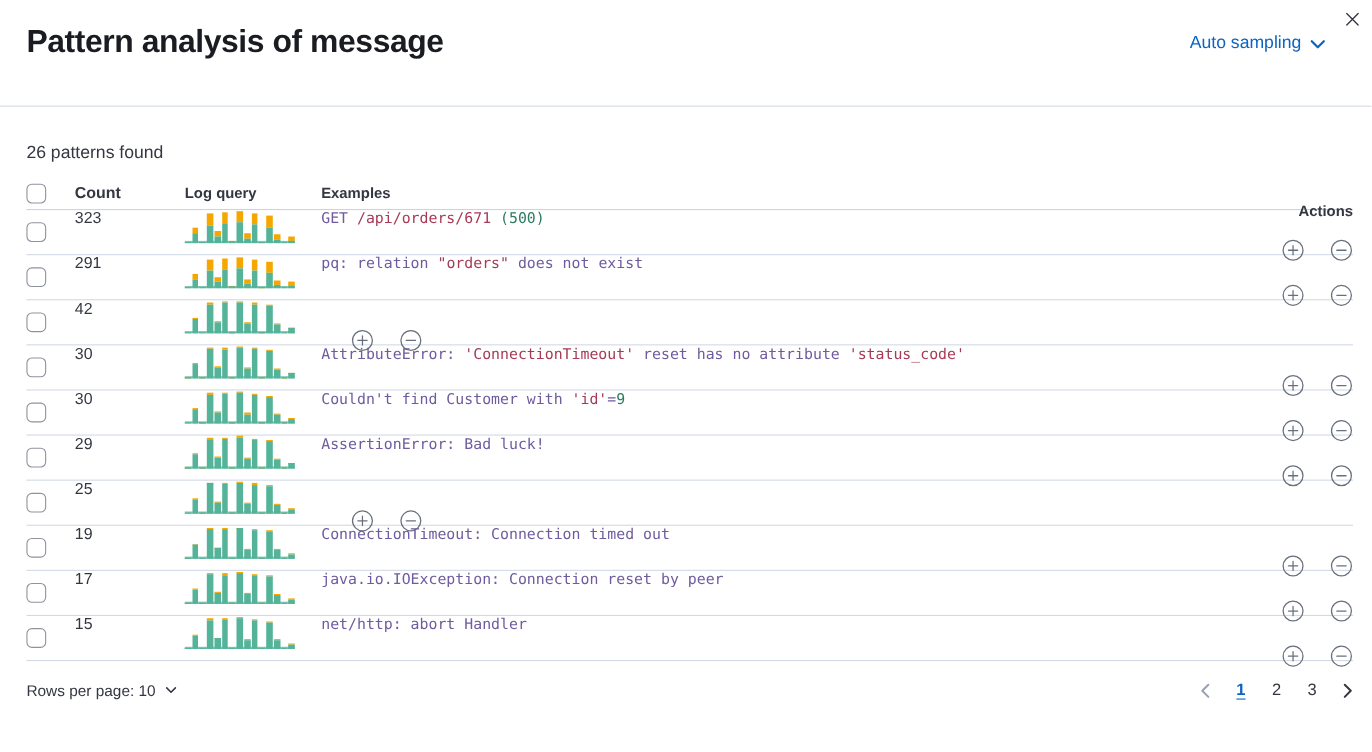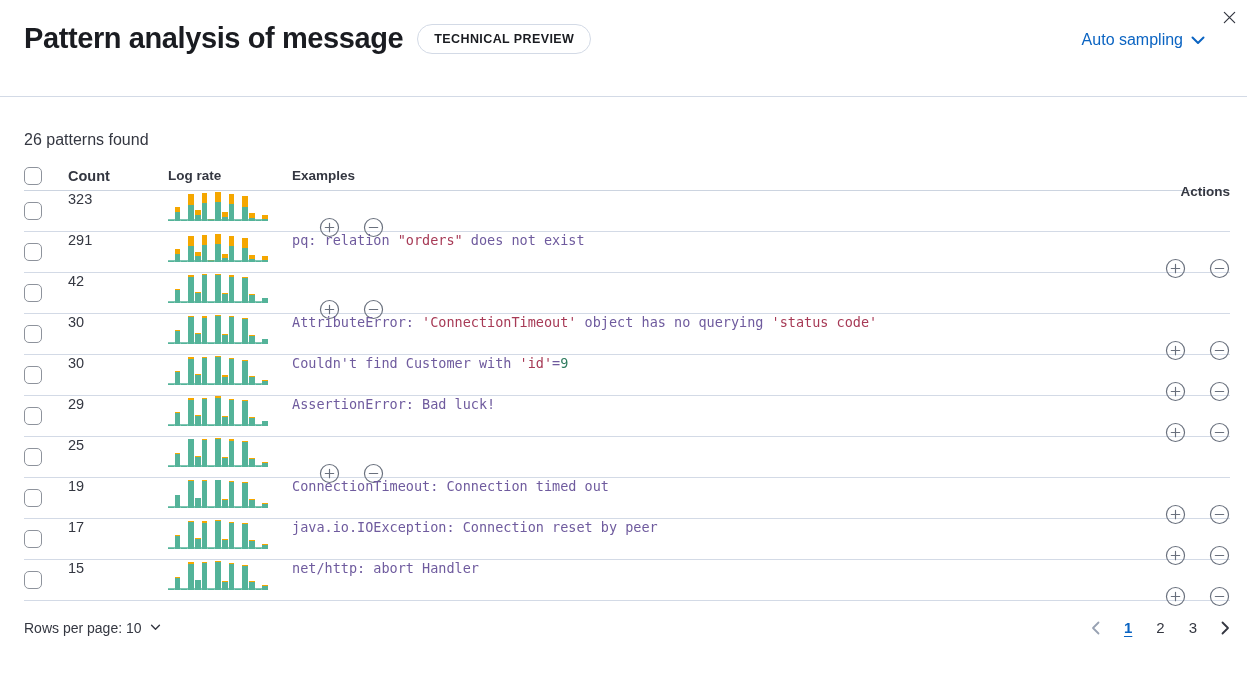--- a/index.html
+++ b/index.html
@@ -58,21 +58,20 @@
   .page-num{cursor:pointer;color:var(--text);}
   .page-num.active{color:var(--accent);font-weight:700;text-decoration:underline;text-underline-offset:3px;}
   .pag-prev,.pag-next{display:flex;align-items:center;cursor:pointer;}
 </style>
 </head>
 <body>
 
 <div class="flyout-header">
   <div class="title-wrap">
     <span class="page-title">Pattern analysis of message</span>
-    <span class="badge">TECHNICAL PREVIEW</span>
   </div>
   <div class="sampling">
     <span>Auto sampling</span>
     <span style="display:flex;">
       <svg width="14" height="9" viewBox="0 0 14 9">
           <path d="M1.5 1.5l5.5 5.5 5.5-5.5" fill="none" stroke="#0b64c2" stroke-width="2" stroke-linecap="round" stroke-linejoin="round"></path>
         </svg>
     </span>
   </div>
   <div class="close-btn">
@@ -83,21 +82,21 @@
 </div>
 
 <div class="content">
   <div class="summary">26 patterns found</div>
 
   <div class="thead">
     <div class="col-check">
         <div class="checkbox"></div>
       </div>
     <div class="col-count">Count</div>
-    <div class="col-chart">Log rate</div>
+    <div class="col-chart">Log query</div>
     <div class="col-ex">Examples</div>
     <div class="col-actions th-actions">Actions</div>
   </div>
 
   <div id="rows">
       <div class="row">
         <div class="col-check">
           <div class="checkbox"></div>
         </div>
         <div class="col-count">323</div>
@@ -159,20 +158,23 @@
               <div class="seg-o" style="height: 0px;"></div>
               <div class="seg-t" style="height: 0.6px;"></div>
             </div>
             <div class="bar">
               <div class="seg-o" style="height: 3.6px;"></div>
               <div class="seg-t" style="height: 2.4px;"></div>
             </div>
             <div class="base"></div>
           </div>
         </div>
+        <div class="col-ex">
+          <span class="ex"><span style="color: rgb(111, 91, 158);">GET </span><span style="color: rgb(167, 58, 86);">/api/orders/671</span><span style="color: rgb(111, 91, 158);"> </span><span style="color: rgb(45, 122, 93);">(500)</span></span>
+        </div>
         <div class="col-actions">
           <div class="action-btn">
             <svg width="21" height="21" viewBox="0 0 20 20">
               <circle cx="10" cy="10" r="8.6" fill="none" stroke="#69707d" stroke-width="1.1"></circle>
               <path d="M10 6v8M6 10h8" stroke="#69707d" stroke-width="1.1" stroke-linecap="round"></path>
             </svg>
           </div>
           <div class="action-btn">
             <svg width="21" height="21" viewBox="0 0 20 20">
               <circle cx="10" cy="10" r="8.6" fill="none" stroke="#69707d" stroke-width="1.1"></circle>
@@ -418,21 +420,21 @@
               <div class="seg-t" style="height: 0.9px;"></div>
             </div>
             <div class="bar">
               <div class="seg-o" style="height: 0.6px;"></div>
               <div class="seg-t" style="height: 4.8px;"></div>
             </div>
             <div class="base"></div>
           </div>
         </div>
         <div class="col-ex">
-          <span class="ex"><span style="color: rgb(111, 91, 158);">AttributeError: </span><span style="color: rgb(167, 58, 86);">'ConnectionTimeout'</span><span style="color: rgb(111, 91, 158);"> object has no querying </span><span style="color: rgb(167, 58, 86);">'status_code'</span></span>
+          <span class="ex"><span style="color: rgb(111, 91, 158);">AttributeError: </span><span style="color: rgb(167, 58, 86);">'ConnectionTimeout'</span><span style="color: rgb(111, 91, 158);"> reset has no attribute </span><span style="color: rgb(167, 58, 86);">'status_code'</span></span>
         </div>
         <div class="col-actions">
           <div class="action-btn">
             <svg width="21" height="21" viewBox="0 0 20 20">
               <circle cx="10" cy="10" r="8.6" fill="none" stroke="#69707d" stroke-width="1.1"></circle>
               <path d="M10 6v8M6 10h8" stroke="#69707d" stroke-width="1.1" stroke-linecap="round"></path>
             </svg>
           </div>
           <div class="action-btn">
             <svg width="21" height="21" viewBox="0 0 20 20">

